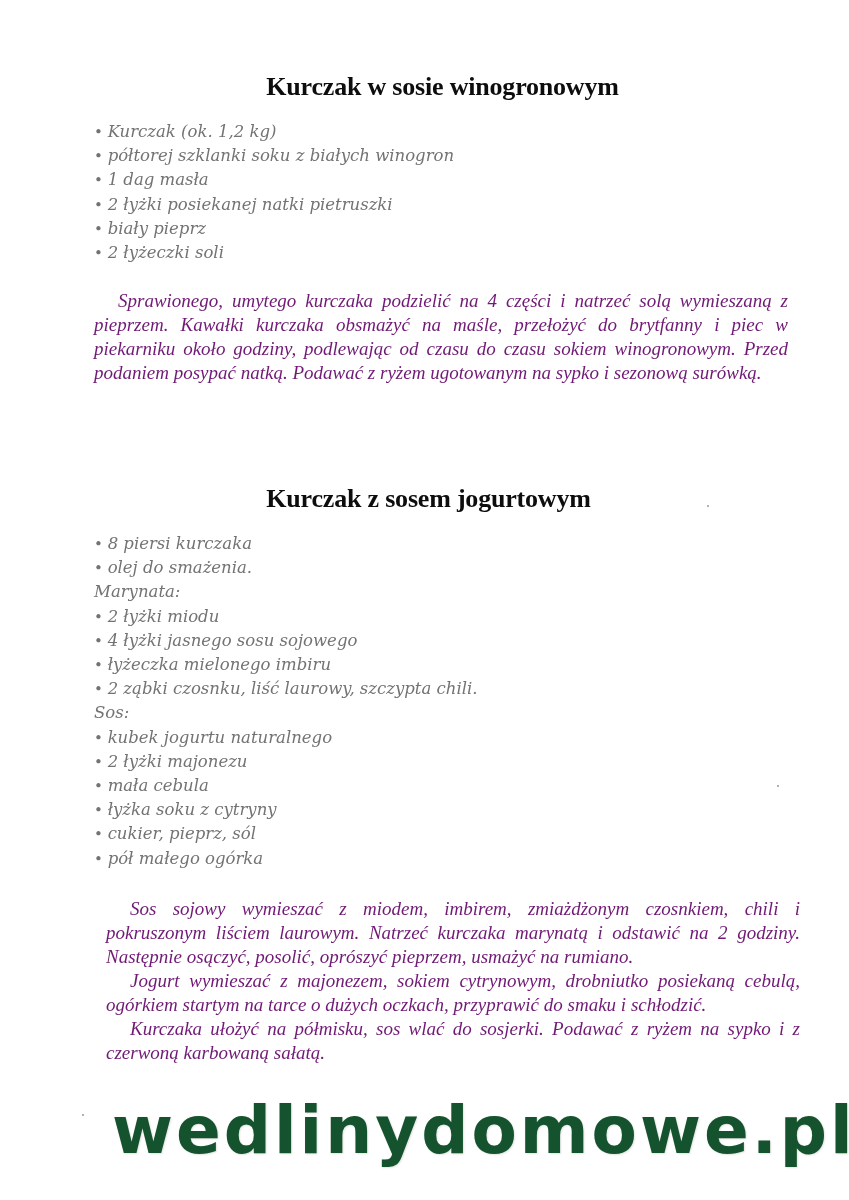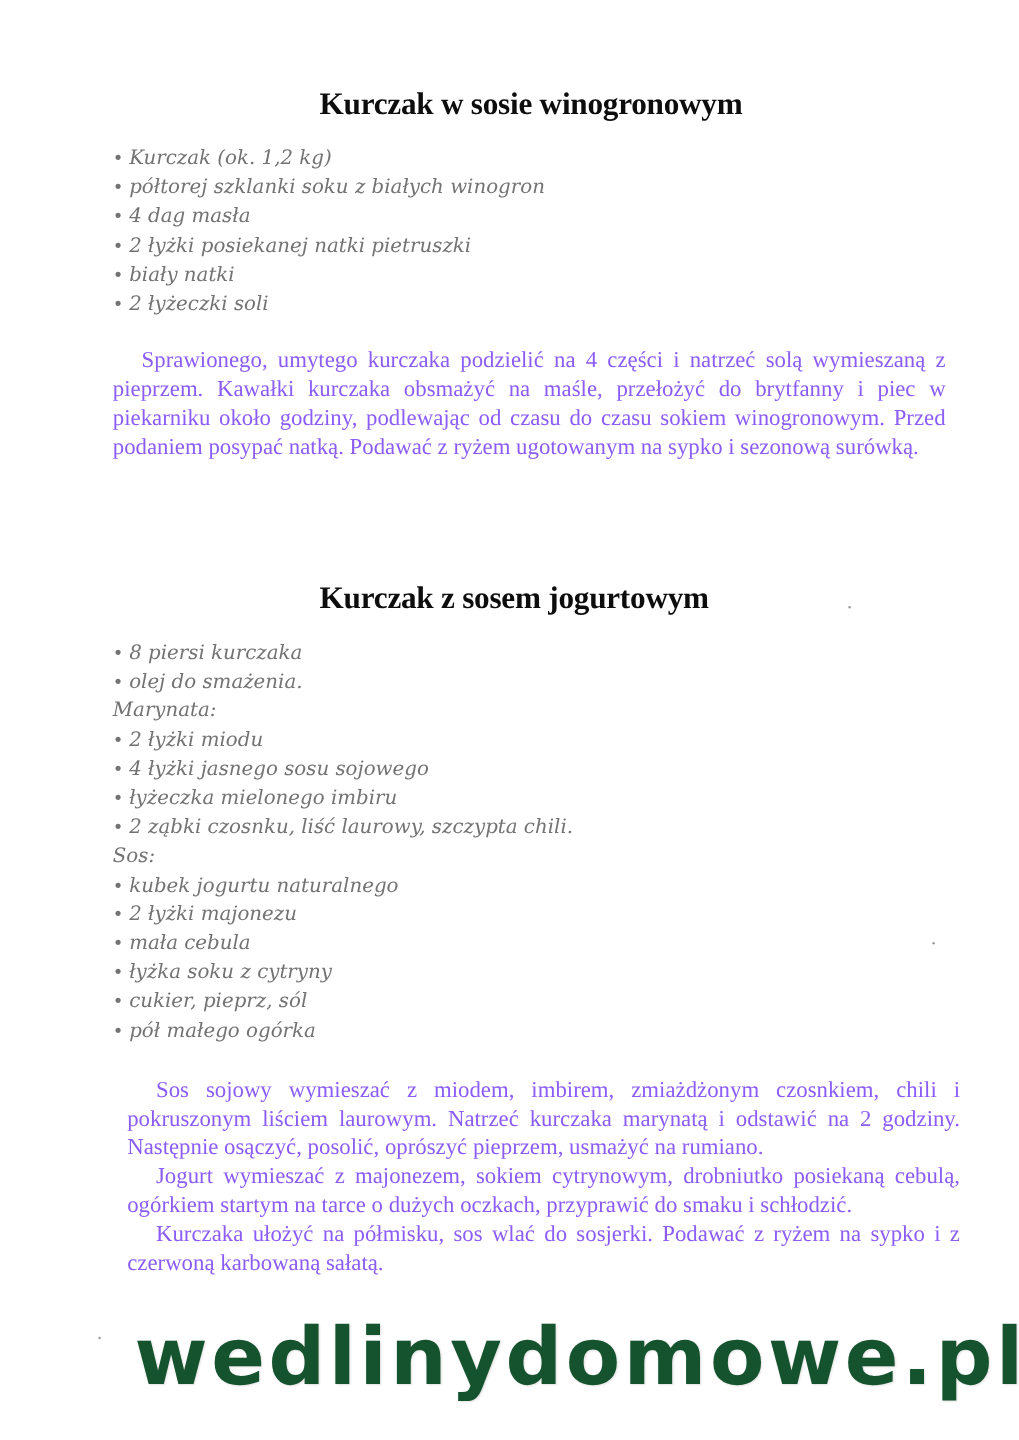--- a/index.html
+++ b/index.html
@@ -15,42 +15,42 @@
   ul.ing { position: absolute; left: 94px; margin: 0; padding: 0; list-style: none;
     font-family: "DejaVu Serif", "Liberation Serif", serif; font-style: italic;
     font-size: 16.5px; line-height: 24.2px; color: #737373; }
   ul.ing li { white-space: nowrap; }
   ul.ing li.bullet::before { content: "• "; font-style: normal; font-size: 15px; }
   ul.ing li.sub { margin-left: 0; }
   .l1 { top: 120px; }
   .l2 { top: 532px; }
   .para { position: absolute; left: 94px; width: 694px; margin: 0;
     font-family: "Liberation Serif", "DejaVu Serif", serif; font-size: 19px;
-    line-height: 24px; text-align: justify; color: #8b5cf6; hyphens: manual; }
+    line-height: 24px; text-align: justify; color: #701a75; hyphens: manual; font-style: italic; }
   .para p { margin: 0; text-indent: 24px; text-align-last: left; }
   .p1 { top: 289px; }
   .p2 { top: 897px; margin-left: 12px; }
   .watermark { position: absolute; left: 112px; top: 1092px; width: 640px;
     font-family: "DejaVu Sans", "Liberation Sans", sans-serif; font-weight: bold;
     font-size: 66px; letter-spacing: 3px; color: #14532d;
     text-shadow: 0 0 1px #d9d9d9, 1px 1px 2px #e4e4e4; white-space: nowrap; }
   .speck { position: absolute; width: 2px; height: 2px; background: #999; border-radius: 1px; }
 </style>
 </head>
 <body>
 
 <div class="page">
 
   <h1 class="title t1">Kurczak w sosie winogronowym</h1>
   <ul class="ing l1">
       <li class="bullet">Kurczak (ok. 1,2 kg)</li>
       <li class="bullet">półtorej szklanki soku z białych winogron</li>
-      <li class="bullet">4 dag masła</li>
+      <li class="bullet">1 dag masła</li>
       <li class="bullet">2 łyżki posiekanej natki pietruszki</li>
-      <li class="bullet">biały natki</li>
+      <li class="bullet">biały pieprz</li>
       <li class="bullet">2 łyżeczki soli</li>
     </ul>
   <div class="para p1">
       <p>Sprawionego, umytego kurczaka podzielić na 4 części i natrzeć solą wymieszaną z pieprzem. Kawałki kurczaka obsmażyć na maśle, przeło­żyć do brytfanny i piec w piekarniku około godziny, podlewając od czasu do czasu sokiem winogronowym. Przed podaniem posypać natką. Poda­wać z ryżem ugotowanym na sypko i sezonową surówką.</p>
     </div>
 
   <h1 class="title t2">Kurczak z sosem jogurtowym</h1>
   <ul class="ing l2">
       <li class="bullet">8 piersi kurczaka</li>
       <li class="bullet">olej do smażenia.</li>

